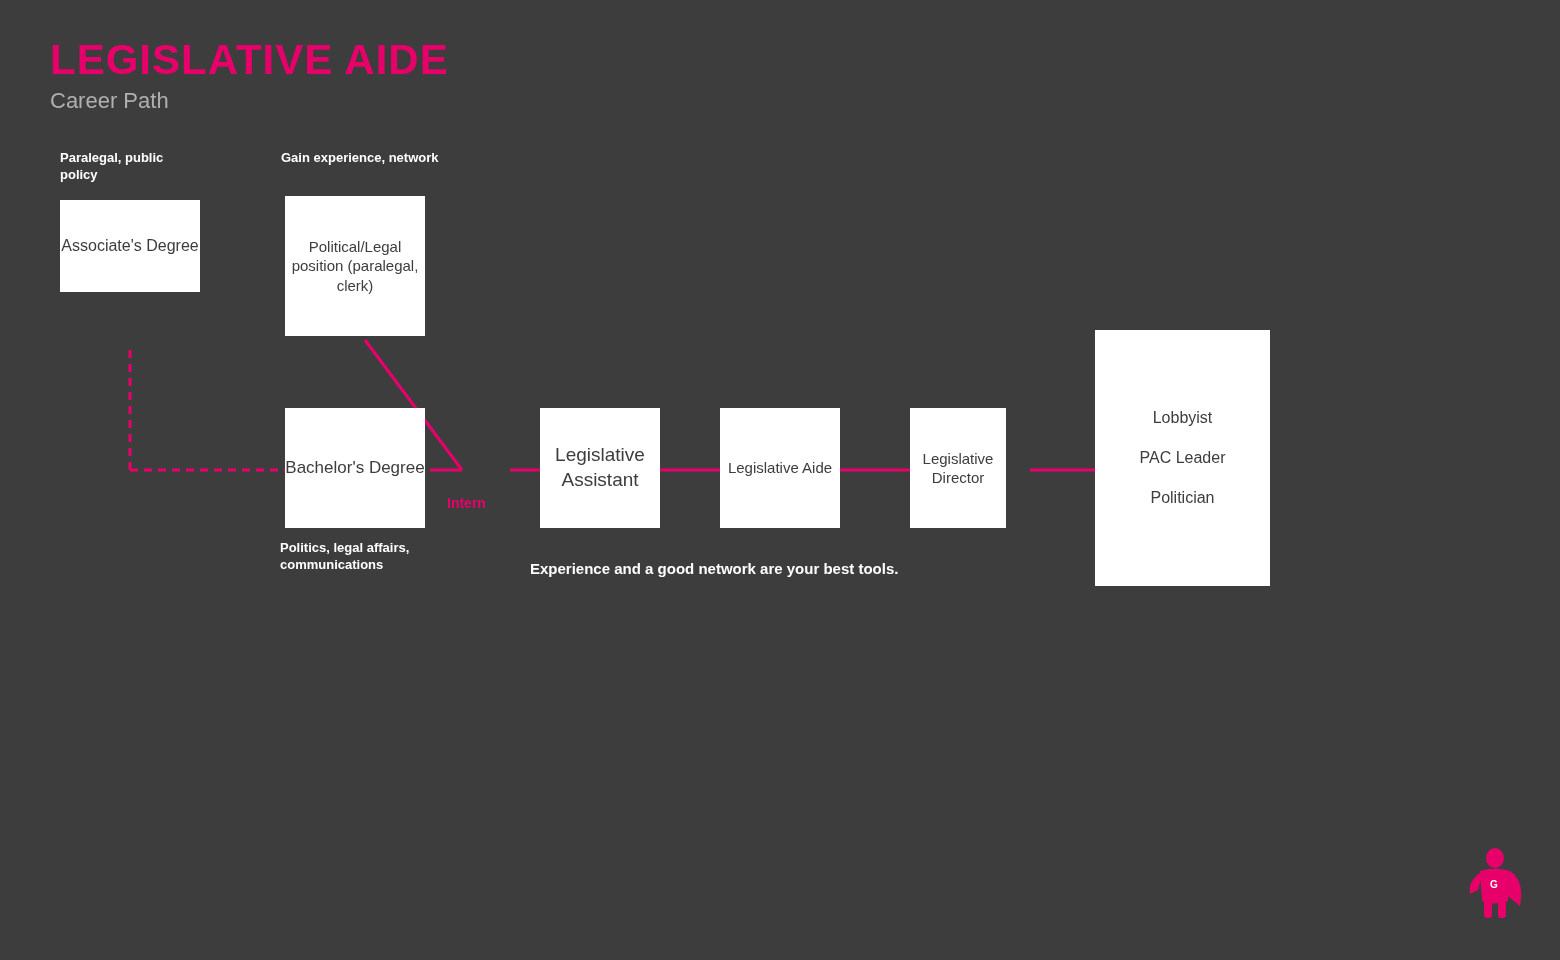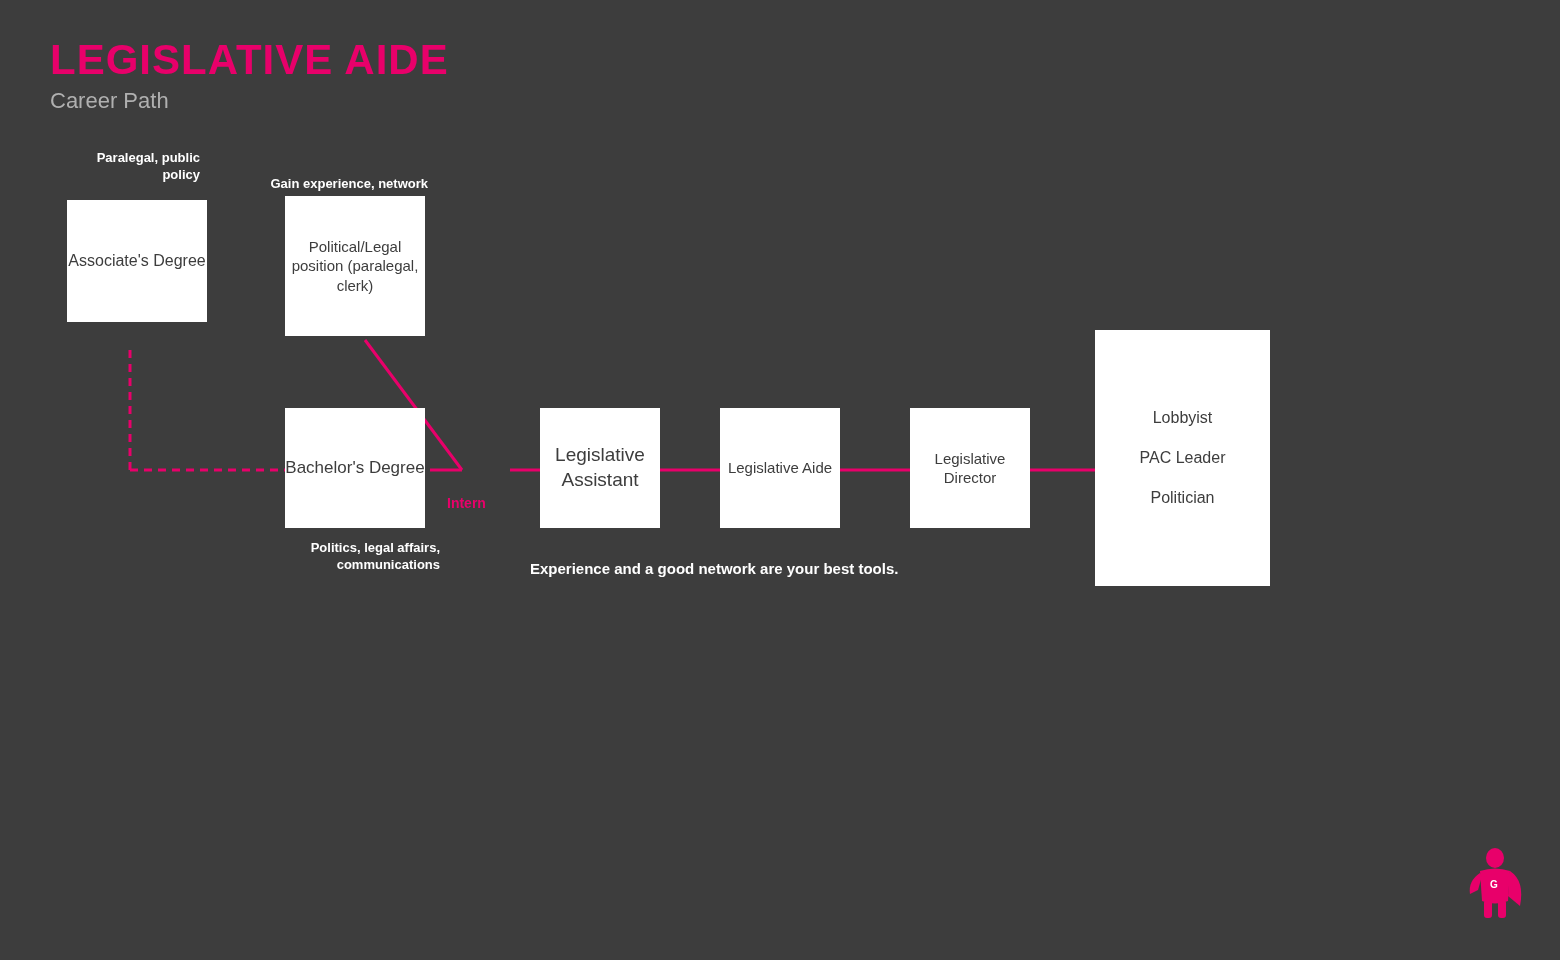--- a/index.html
+++ b/index.html
@@ -50,21 +50,21 @@
       align-items: center;
       justify-content: center;
       text-align: center;
       font-size: 15px;
       color: #3d3d3d;
       line-height: 1.3;
     }
     
     .label {
       position: absolute;
-      text-align: right;
+      text-align: left;
       font-size: 13px;
       font-weight: 700;
       color: #fff;
       line-height: 1.3;
     }
     
     .outcome-box {
       position: absolute;
       background: #fff;
       display: flex;
@@ -117,26 +117,26 @@
     <line x1="840" y1="330" x2="910" y2="330" stroke="#e8006a" stroke-width="3"></line>
 
     <line x1="1030" y1="330" x2="1095" y2="330" stroke="#e8006a" stroke-width="3"></line>
   </svg>
 
   <div class="label" style="left:60px; top:10px; width:140px;">
     <span>Paralegal, public
 policy</span>
   </div>
 
-  <div class="box" style="left:67px; top:60px; width:140px; height:122px; font-size:16px;">
+  <div class="box" style="left:60px; top:60px; width:140px; height:92px; font-size:16px;">
     <span>Associate's
 Degree</span>
   </div>
 
-  <div class="label" style="left:268px; top:10px; width:160px;margin-top:26px;">
+  <div class="label" style="left:281px; top:10px; width:160px;">
     <span>Gain experience,
 network</span>
   </div>
 
   <div class="box" style="left:285px; top:56px; width:140px; height:140px; font-size:15px;">
     <span>Political/Legal
 position
 (paralegal,
 clerk)</span>
   </div>
@@ -159,21 +159,21 @@
   <div class="box" style="left:540px; top:268px; width:120px; height:120px; font-size:19px;">
     <span>Legislative
 Assistant</span>
   </div>
 
   <div class="box" style="left:720px; top:268px; width:120px; height:120px; font-size:15px;">
     <span>Legislative
 Aide</span>
   </div>
 
-  <div class="box" style="left:910px; top:268px; width:120px; height:120px; font-size:15px;">
+  <div class="box" style="left:910px; top:268px; width:96px; height:120px; font-size:15px;">
     <span>Legislative
 Director</span>
   </div>
 
   <div class="outcome-box" style="left:1095px; top:190px; width:175px; height:256px; font-size:16px; line-height:1.5;">
     <div style="margin-bottom:16px;">Lobbyist</div>
     <div style="margin-bottom:16px;">PAC Leader</div>
     <div>Politician</div>
   </div>
 

